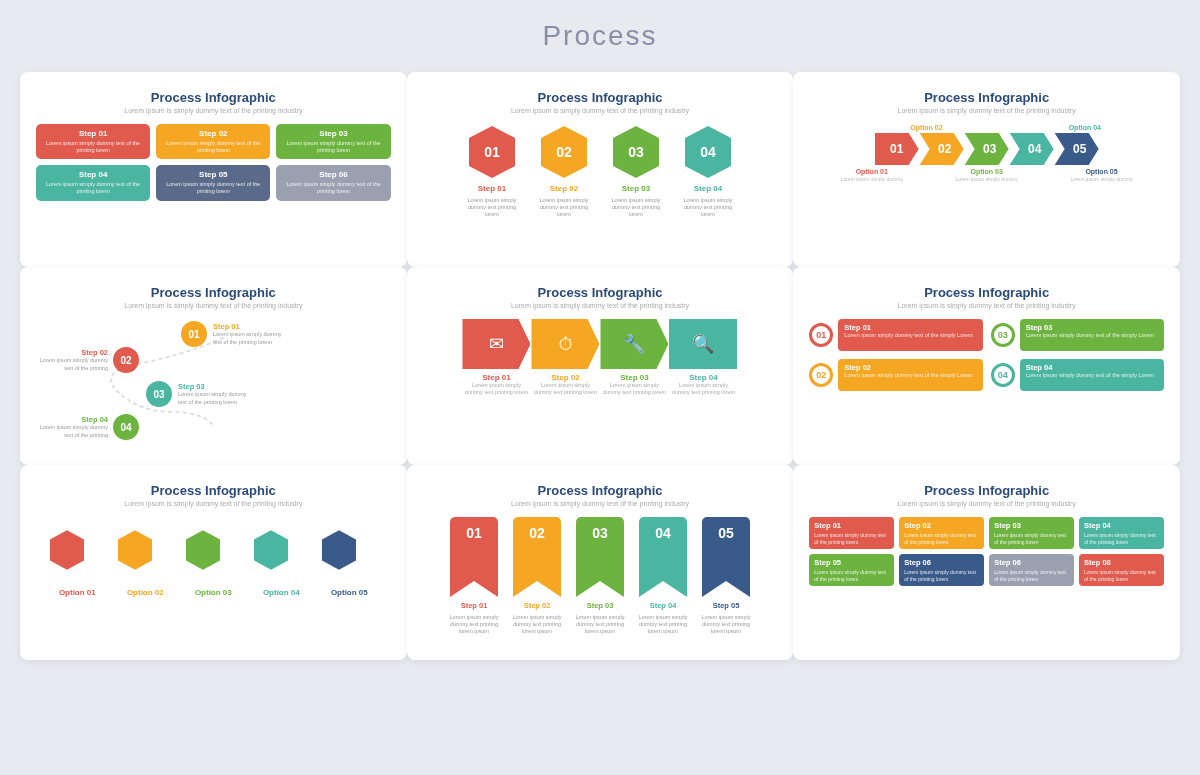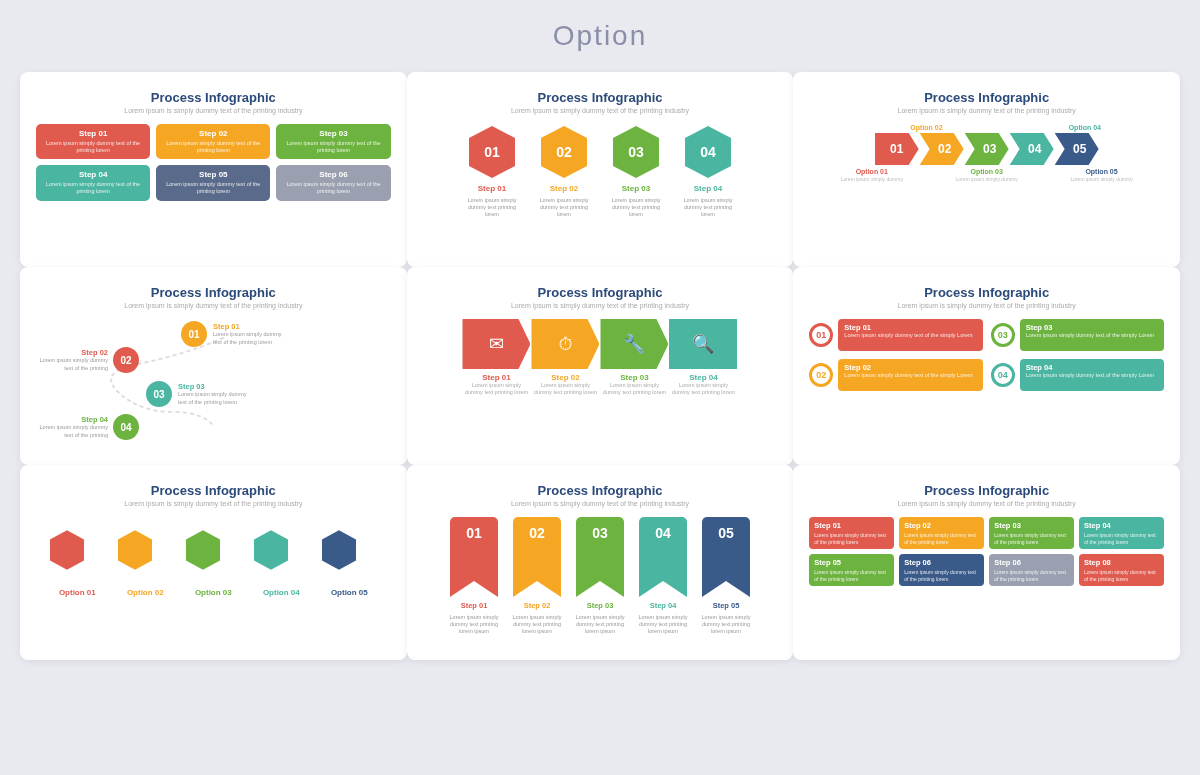--- a/index.html
+++ b/index.html
@@ -324,21 +324,21 @@
     }
     .dummy-text {
       font-size: 5.5px;
       color: #bbb;
       line-height: 1.4;
     }
   </style>
 </head>
 <body>
 
-<h1 class="page-title">Option</h1>
+<h1 class="page-title">Process</h1>
 
 <div class="grid">
 
   <div class="card">
     <div class="card-title">Process Infographic</div>
     <div class="card-sub">Lorem ipsum is simply dummy text of the printing industry</div>
     <div class="steps-grid">
       <div class="step-box" style="background:#e05a4e">
         <div class="step-label">Step 01</div>
         <div class="step-text dummy-text" style="color:rgba(255,255,255,0.85)">Lorem ipsum simply dummy text of the printing lorem</div>

